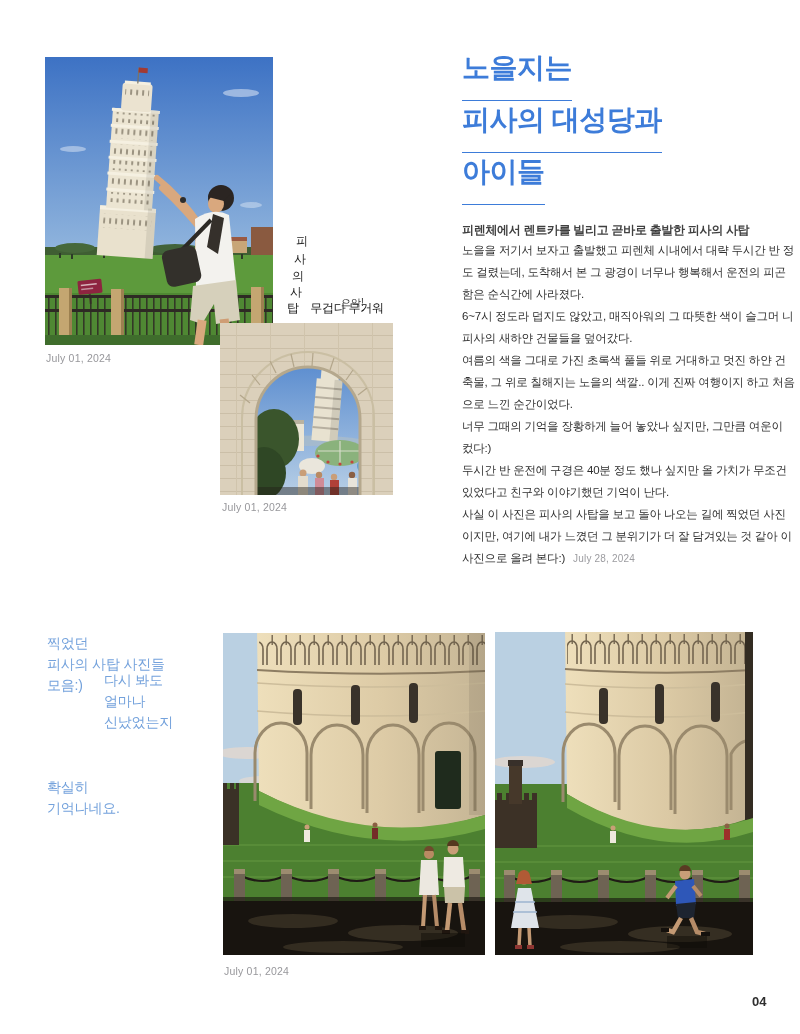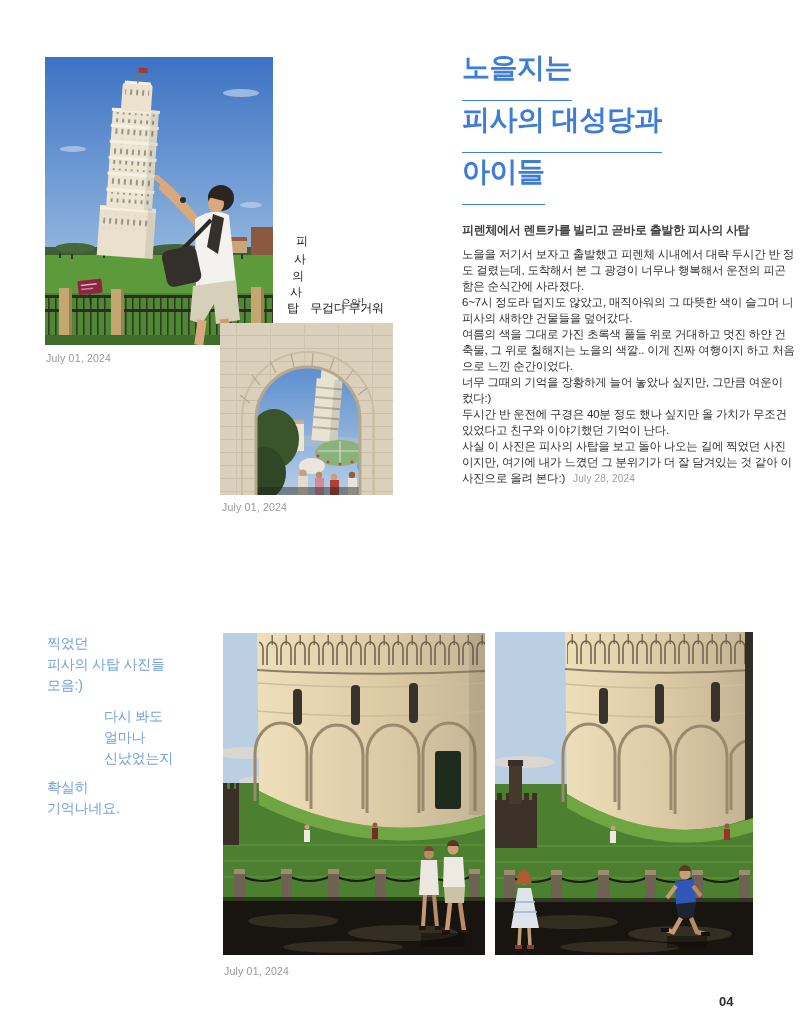--- a/index.html
+++ b/index.html
@@ -14,36 +14,36 @@
   .caption { position:absolute; font-size:10.5px; color:var(--cap-gray); letter-spacing:.2px; }
 
   
   .article { position:absolute; left:462px; top:53px; width:334px; }
   .title-line { display:inline-block; font-size:28px; font-weight:700; color:var(--title-blue);
     letter-spacing:-.5px; line-height:30px; border-bottom:1.5px solid var(--title-blue);
     padding-bottom:17px; margin-bottom:4px; }
   .title { line-height:0; }
   .title div { line-height:0; }
   .subtitle { margin-top:13px; font-size:12px; font-weight:700; color:#404040; letter-spacing:-.3px; }
-  .bodytext { margin-top:7px; font-size:11.5px; line-height:16px; color:var(--body-ink);
+  .bodytext { font-size:11.5px; line-height:22px; color:var(--body-ink);
     letter-spacing:-.2px; word-break:break-all; }
   .bodytext p { margin:0; }
   .inline-date { color:#9c9ca0; font-size:10px; margin-left:8px; letter-spacing:.2px; }
 
   
   .vchar { position:absolute; font-size:12px; color:#1f1f1f; }
   .heavy-line { position:absolute; left:287px; top:300px; font-size:12px; color:#111; white-space:nowrap; }
   .heavy-line b { font-weight:400; letter-spacing:-.3px;margin-left:8px; }
   .exclaim { position:absolute; left:341px; top:296px; font-size:10px; color:#333; }
 
   
   .note { position:absolute; color:var(--note-blue); font-size:14px; line-height:21px;
     white-space:pre-line; letter-spacing:-.2px; }
 
-  .pagenum { position:absolute; left:719px; top:994px; font-size:13px; font-weight:600; color:#2f2f2f; }
+  .pagenum { position:absolute; left:752px; top:994px; font-size:13px; font-weight:600; color:#2f2f2f; }
 </style>
 </head>
 <body style="--title-blue: #3d7cd9; --note-blue: #74a2dc; --body-ink: #2e2e2e; --cap-gray: #97979b;">
 
 <figure class="photo" style="left:45px;top:57px;width:228px;height:288px;z-index:1">
   <svg viewBox="0 0 228 288" preserveAspectRatio="none">
     <defs>
       <linearGradient id="sky1" x1="0" y1="0" x2="0" y2="1">
         <stop offset="0" stop-color="#3d72c4"></stop>
           <stop offset=".65" stop-color="#8db2dc"></stop>
@@ -247,21 +247,21 @@
     <p>여름의 색을 그대로 가진 초록색 풀들 위로 거대하고 멋진 하얀 건축물, 그 위로 칠해지는 노을의 색깔.. 이게 진짜 여행이지 하고 처음으로 느낀 순간이었다.</p>
     <p>너무 그때의 기억을 장황하게 늘어 놓았나 싶지만, 그만큼 여운이 컸다:)</p>
     <p>두시간 반 운전에 구경은 40분 정도 했나 싶지만 올 가치가 무조건 있었다고 친구와 이야기했던 기억이 난다.</p>
     <p><span>사실 이 사진은 피사의 사탑을 보고 돌아 나오는 길에 찍었던 사진 이지만, 여기에 내가 느꼈던 그 분위기가 더 잘 담겨있는 것 같아 이 사진으로 올려 본다:)</span><span class="inline-date">July 28, 2024</span></p>
   </div>
 </div>
 
 <div class="note" style="left:47px;top:633px">찍었던
 피사의 사탑 사진들
 모음:)</div>
-<div class="note" style="left:104px;top:706px">다시 봐도
+<div class="note" style="left:104px;top:670px">다시 봐도
 얼마나
 신났었는지</div>
 <div class="note" style="left:47px;top:777px">확실히
 기억나네요.</div>
 
 <figure class="photo" style="left:223px;top:633px;width:262px;height:322px">
   <svg viewBox="0 0 262 322" preserveAspectRatio="none">
     <defs>
       <linearGradient id="bld3" x1="0" y1="0" x2="1" y2="0">
         <stop offset="0" stop-color="#eedfbb"></stop>

